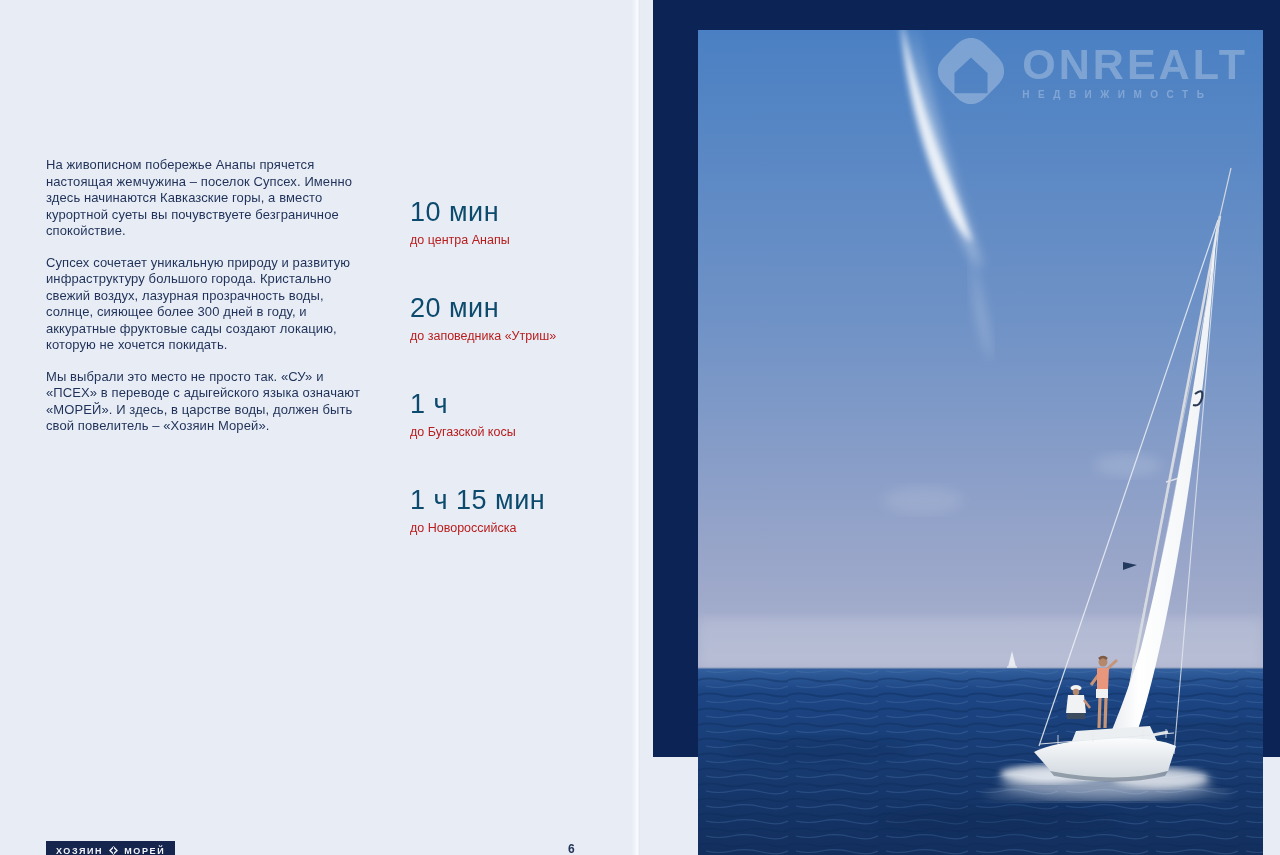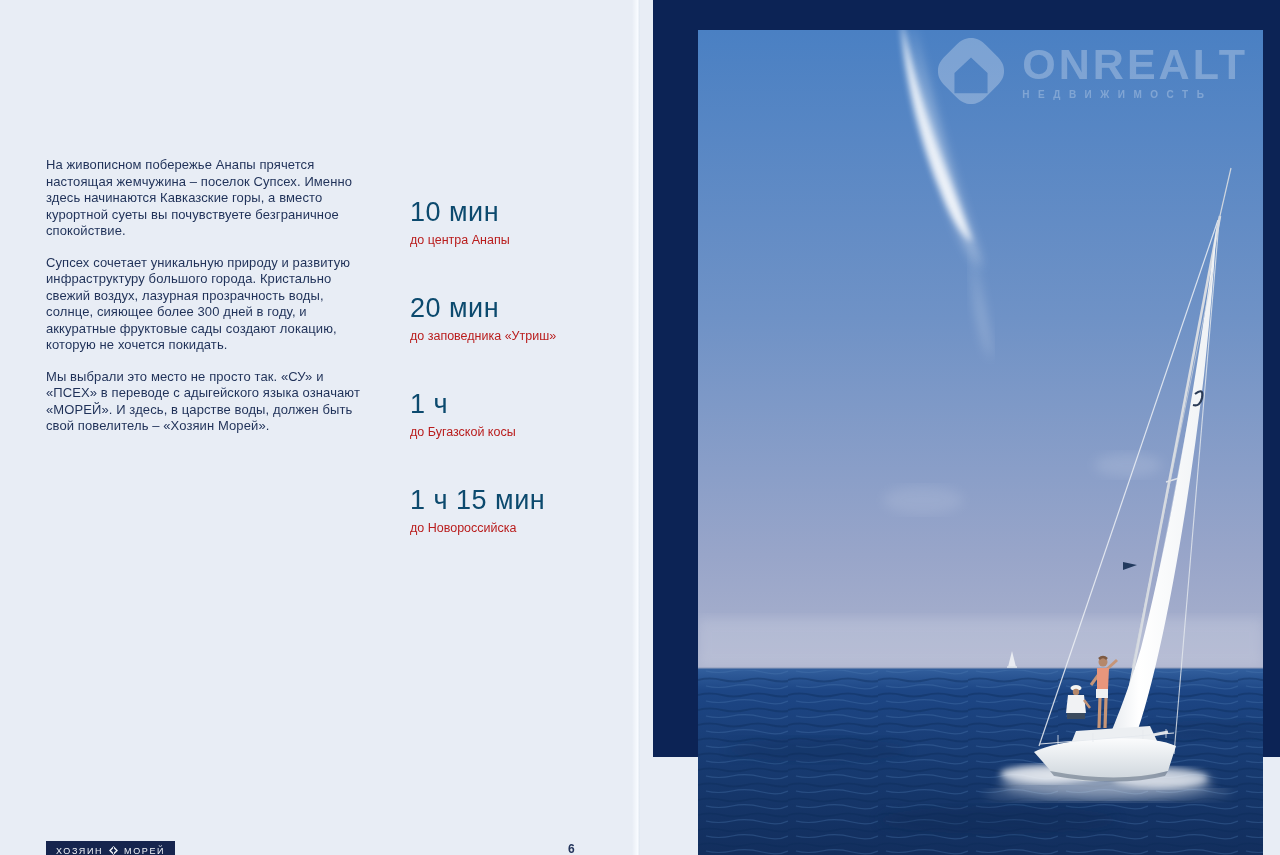--- a/index.html
+++ b/index.html
@@ -15,21 +15,21 @@
              font-size:13px; line-height:16.5px; font-weight:500; letter-spacing:.1px; }
   .article p { margin-bottom:15px; }
 
   .distances { position:absolute; left:410px; top:152px; width:185px; }
   .distance-item { margin-bottom:27px; }
   .distance-time { font-size:27px; line-height:30px; font-weight:300; color:#0c4a6e; letter-spacing:.5px;margin-top:45px; }
   .distance-dest { margin-top:5px; font-size:12.5px; line-height:16px; font-weight:500; color:#b91c1c; }
 
   .brand-badge { position:absolute; left:46px; top:841px; height:26px; background:#16254e;
                  display:flex; align-items:flex-start; padding:5px 10px 0 10px; gap:6px; }
-  .brand-badge span { color:#f2f5fa; font-size:9px; font-weight:400; letter-spacing:1.6px; line-height:10px; }
+  .brand-badge span { color:#f2f5fa; font-size:9px; font-weight:700; letter-spacing:1.6px; line-height:10px; }
   .badge-icon { width:9px; height:9px; margin-top:0; flex:0 0 auto; }
 
   .page-number { position:absolute; left:568px; top:842px; font-size:12px; font-weight:700; color:#24355c; }
 
   
   .right-page { position:absolute; left:640px; top:0; width:640px; height:757px; background:#0c2355;margin-left:13px; }
   .photo { position:absolute; left:45px; top:30px; width:565px; height:825px; overflow:hidden; background:#6f92c6; }
   .photo svg.scene { display:block; width:565px; height:825px; }
 
   .watermark { position:absolute; top:6px; right:15px; display:flex; align-items:center; gap:16px;

